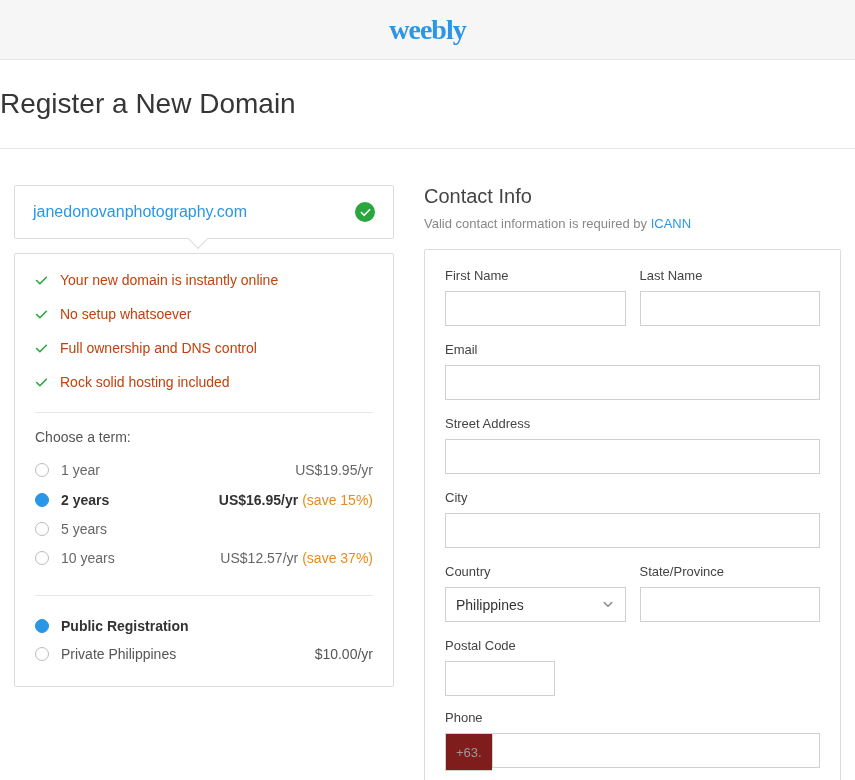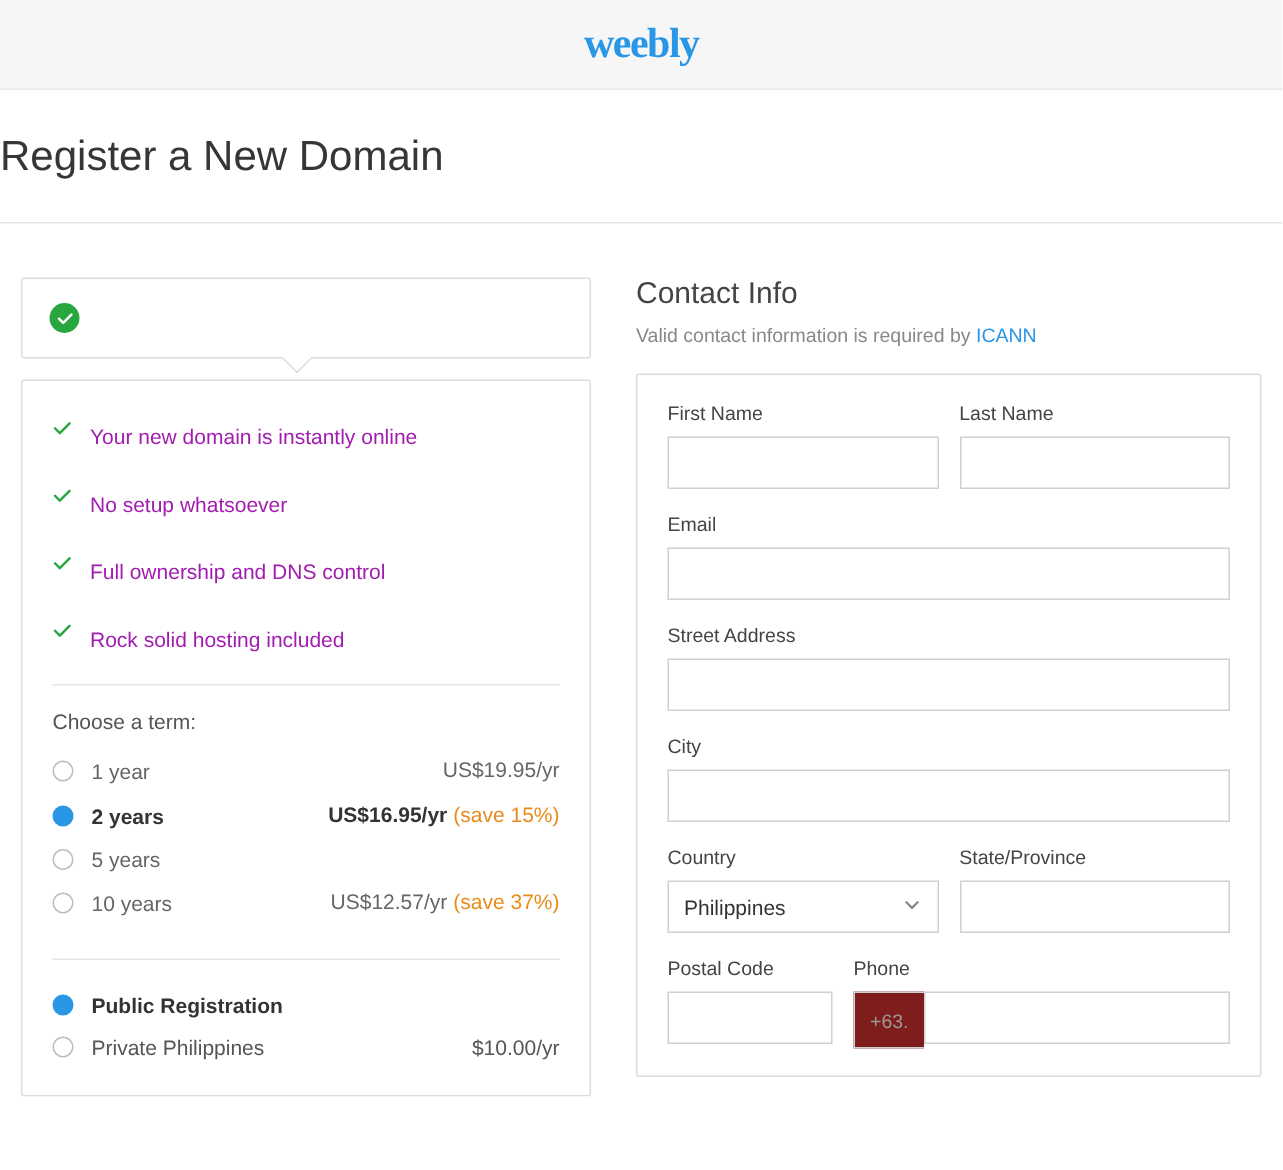--- a/index.html
+++ b/index.html
@@ -14,21 +14,21 @@
 .domain-box { border: 1px solid #dcdcdc; border-radius: 2px; padding: 16px 18px; display: flex; align-items: center; justify-content: space-between; position: relative; }
 .domain-text { color: #2a96e6; font-size: 16px; }
 .check-badge { width: 20px; height: 20px; border-radius: 50%; background: #2aa63f; display: flex; align-items: center; justify-content: center; }
 .check-badge svg { width: 11px; height: 11px; }
 .pointer { position: absolute; left: 176px; bottom: -8px; width: 14px; height: 14px; background: #fff; border-right: 1px solid #dcdcdc; border-bottom: 1px solid #dcdcdc; transform: rotate(45deg); }
 .features-box { border: 1px solid #dcdcdc; border-radius: 2px; margin-top: 14px; padding: 18px 20px; }
 .feat-row { display: flex; align-items: center; gap: 12px; margin-bottom: 18px; }
 .feat-row:last-of-type { margin-bottom: 0; }
 .feat-check { color: #2aa63f; flex-shrink: 0; }
 .feat-check svg { width: 13px; height: 13px; display: block; }
-.feat-text { color: #a21caf; font-size: 14px; margin-top: 11px; }
+.feat-text { color: #c2410c; font-size: 14px; }
 .hr { border: 0; border-top: 1px solid #e6e6e6; margin: 22px 0 16px; }
 .choose-label { color: #555; font-size: 14px; margin-bottom: 10px; }
 .term-row { display: flex; align-items: center; justify-content: space-between; padding: 6px 0; }
 .term-left { display: flex; align-items: center; gap: 12px; }
 .radio { width: 14px; height: 14px; border-radius: 50%; border: 1px solid #bcbcbc; background: #fff; flex-shrink: 0; }
 .radio.selected { background: #2a96e6; border-color: #2a96e6; }
 .term-label { color: #666; font-size: 14px; }
 .term-label.bold { font-weight: 700; color: #333; }
 .term-price { color: #666; font-size: 14px; text-align: right; }
 .term-price.bold { font-weight: 700; color: #333; }
@@ -36,21 +36,21 @@
 .reg-row { display: flex; align-items: center; justify-content: space-between; padding: 6px 0; }
 .reg-left { display: flex; align-items: center; gap: 12px; }
 .reg-label { color: #555; font-size: 14px; }
 .reg-label.bold { font-weight: 700; color: #333; }
 .reg-price { color: #555; font-size: 14px; }
 .section-title { font-size: 20px; color: #444; font-weight: 400; margin-bottom: 8px; }
 .subtext { color: #888; font-size: 13px; margin-bottom: 18px; }
 .subtext a { color: #2a96e6; text-decoration: none; }
 .form-outer { border: 1px solid #dcdcdc; border-radius: 2px; padding: 18px 20px; }
 .form-row { display: flex; gap: 14px; margin-bottom: 16px; }
-.form-row:last-child { margin-bottom: 0; }
+.form-row:last-child { margin-bottom: 0; flex-direction: column; }
 .field { display: flex; flex-direction: column; }
 .field label { font-size: 13px; color: #444; margin-bottom: 8px; font-weight: 500; }
 .input { border: 1px solid #d0d0d0; height: 35px; padding: 0 10px; font-size: 14px; color: #333; background: #fff; width: 100%; }
 .input-sm { width: 110px; }
 .select-wrap { position: relative; }
 .select-caret { position: absolute; right: 12px; top: 50%; transform: translateY(-50%); pointer-events: none; color: #888; }
 .half { flex: 1; }
 .prefix-input { display: flex; }
 .prefix { border: 1px solid #d0d0d0; border-right: 0; background: #7f1d1d; height: 38px; display: flex; align-items: center; padding: 0 10px; font-size: 13px; color: #999; }
 .prefix-input .input { flex: 1; }
@@ -63,20 +63,21 @@
 </div>
 
 <div class="page-title-wrap">
   <h1 class="page-title">Register a New Domain</h1>
 </div>
 
 <div class="content">
 
   <div class="left">
     <div class="domain-box">
+      <span class="domain-text">janedonovanphotography.com</span>
       <span class="check-badge">
         <svg viewBox="0 0 16 16">
             <path d="M2 8l4 4 8-8" stroke="#fff" stroke-width="2.4" fill="none" stroke-linecap="round" stroke-linejoin="round"></path>
           </svg>
       </span>
       <div class="pointer"></div>
     </div>
 
     <div class="features-box">
       <div class="feat-row">

